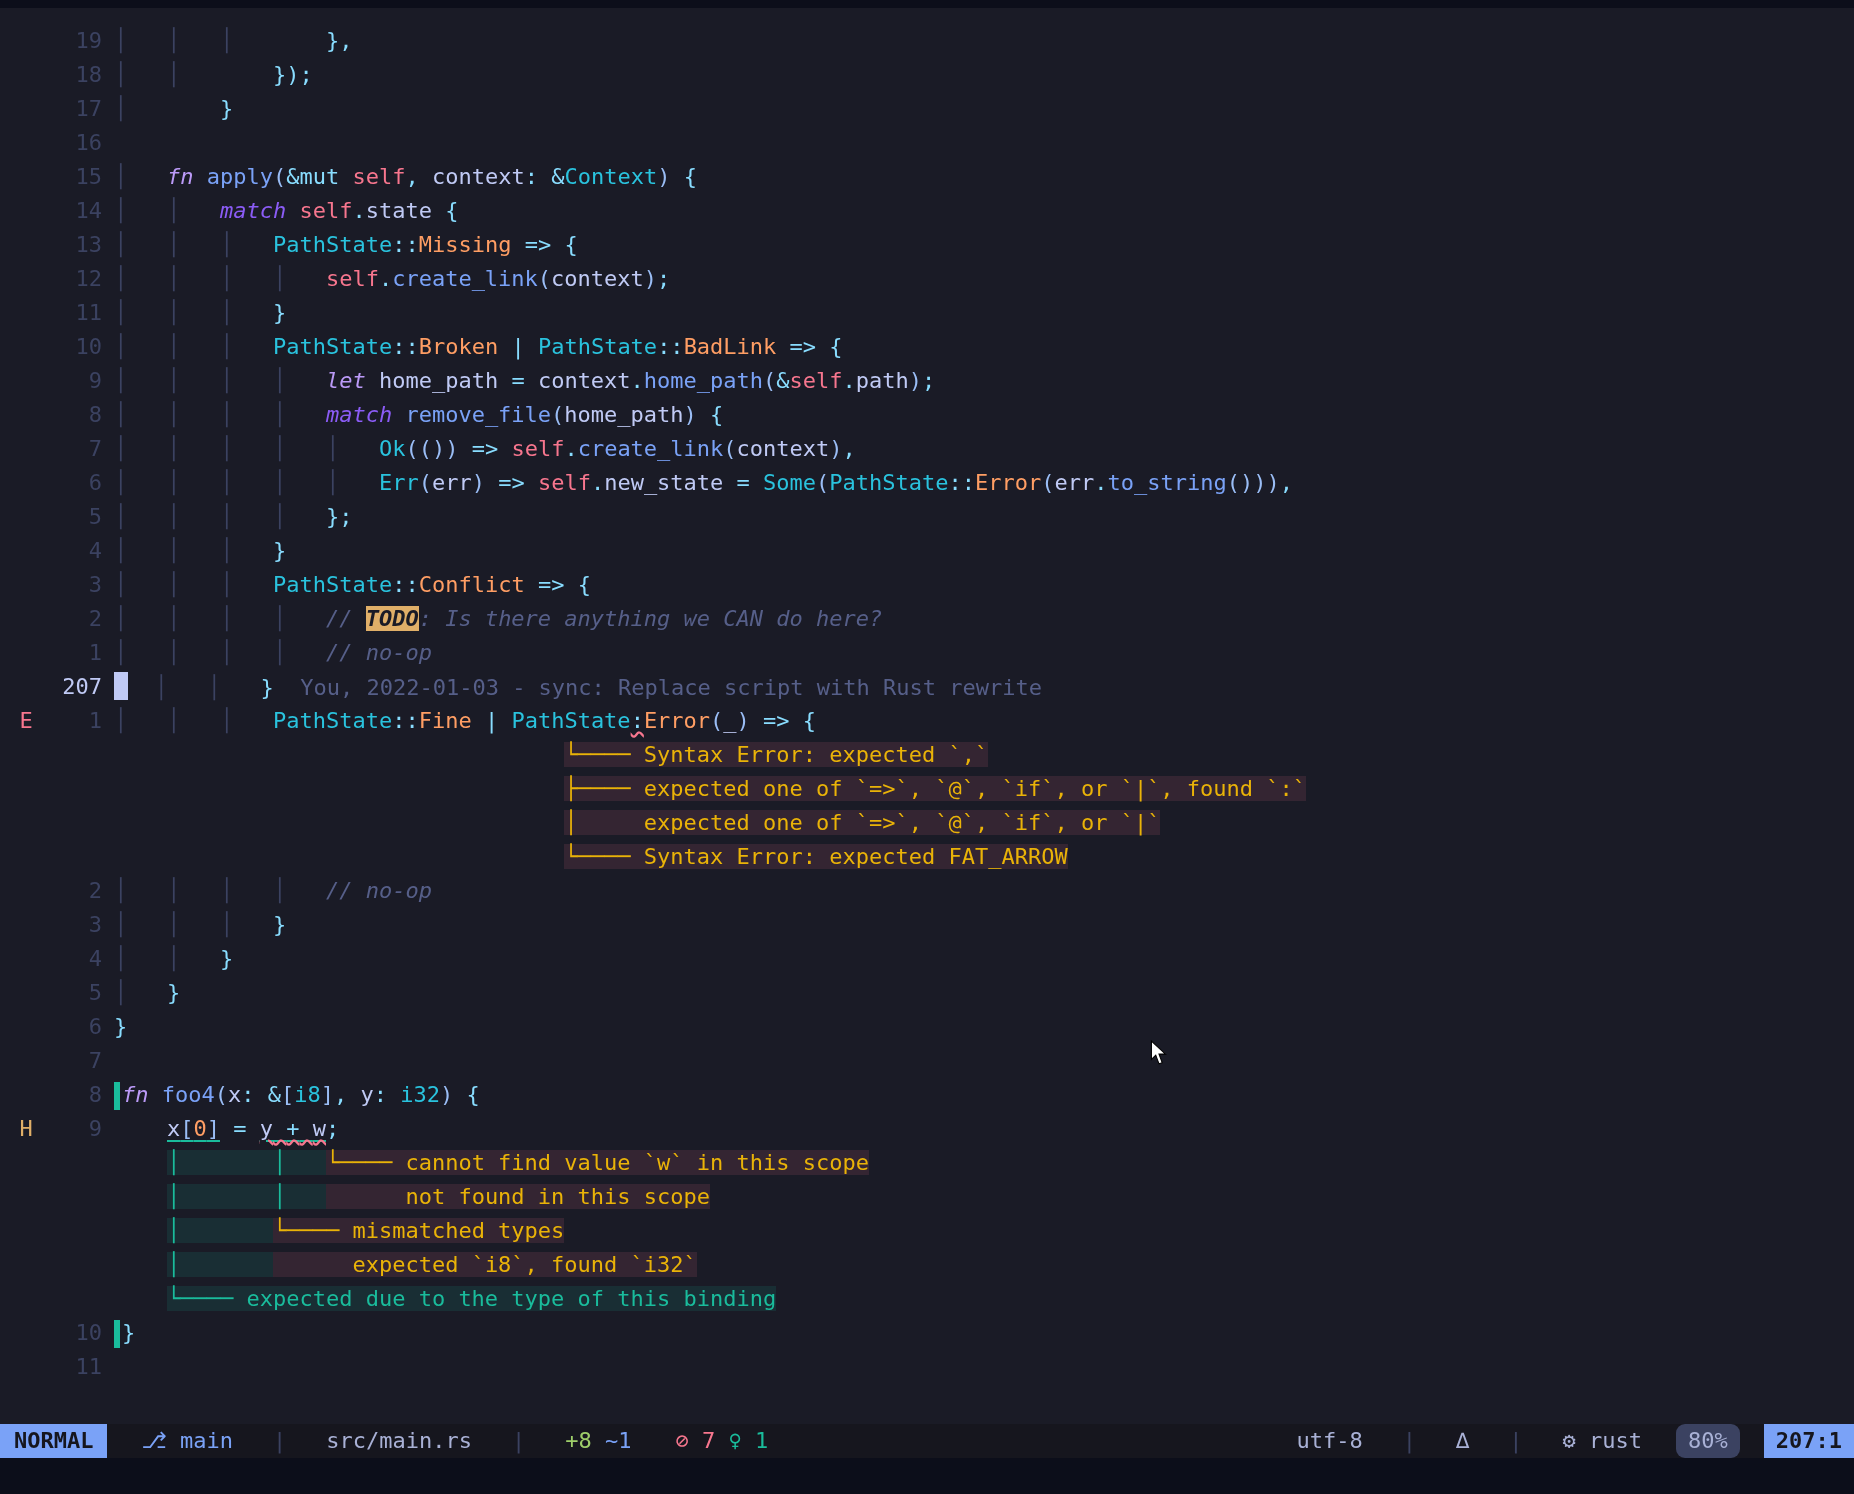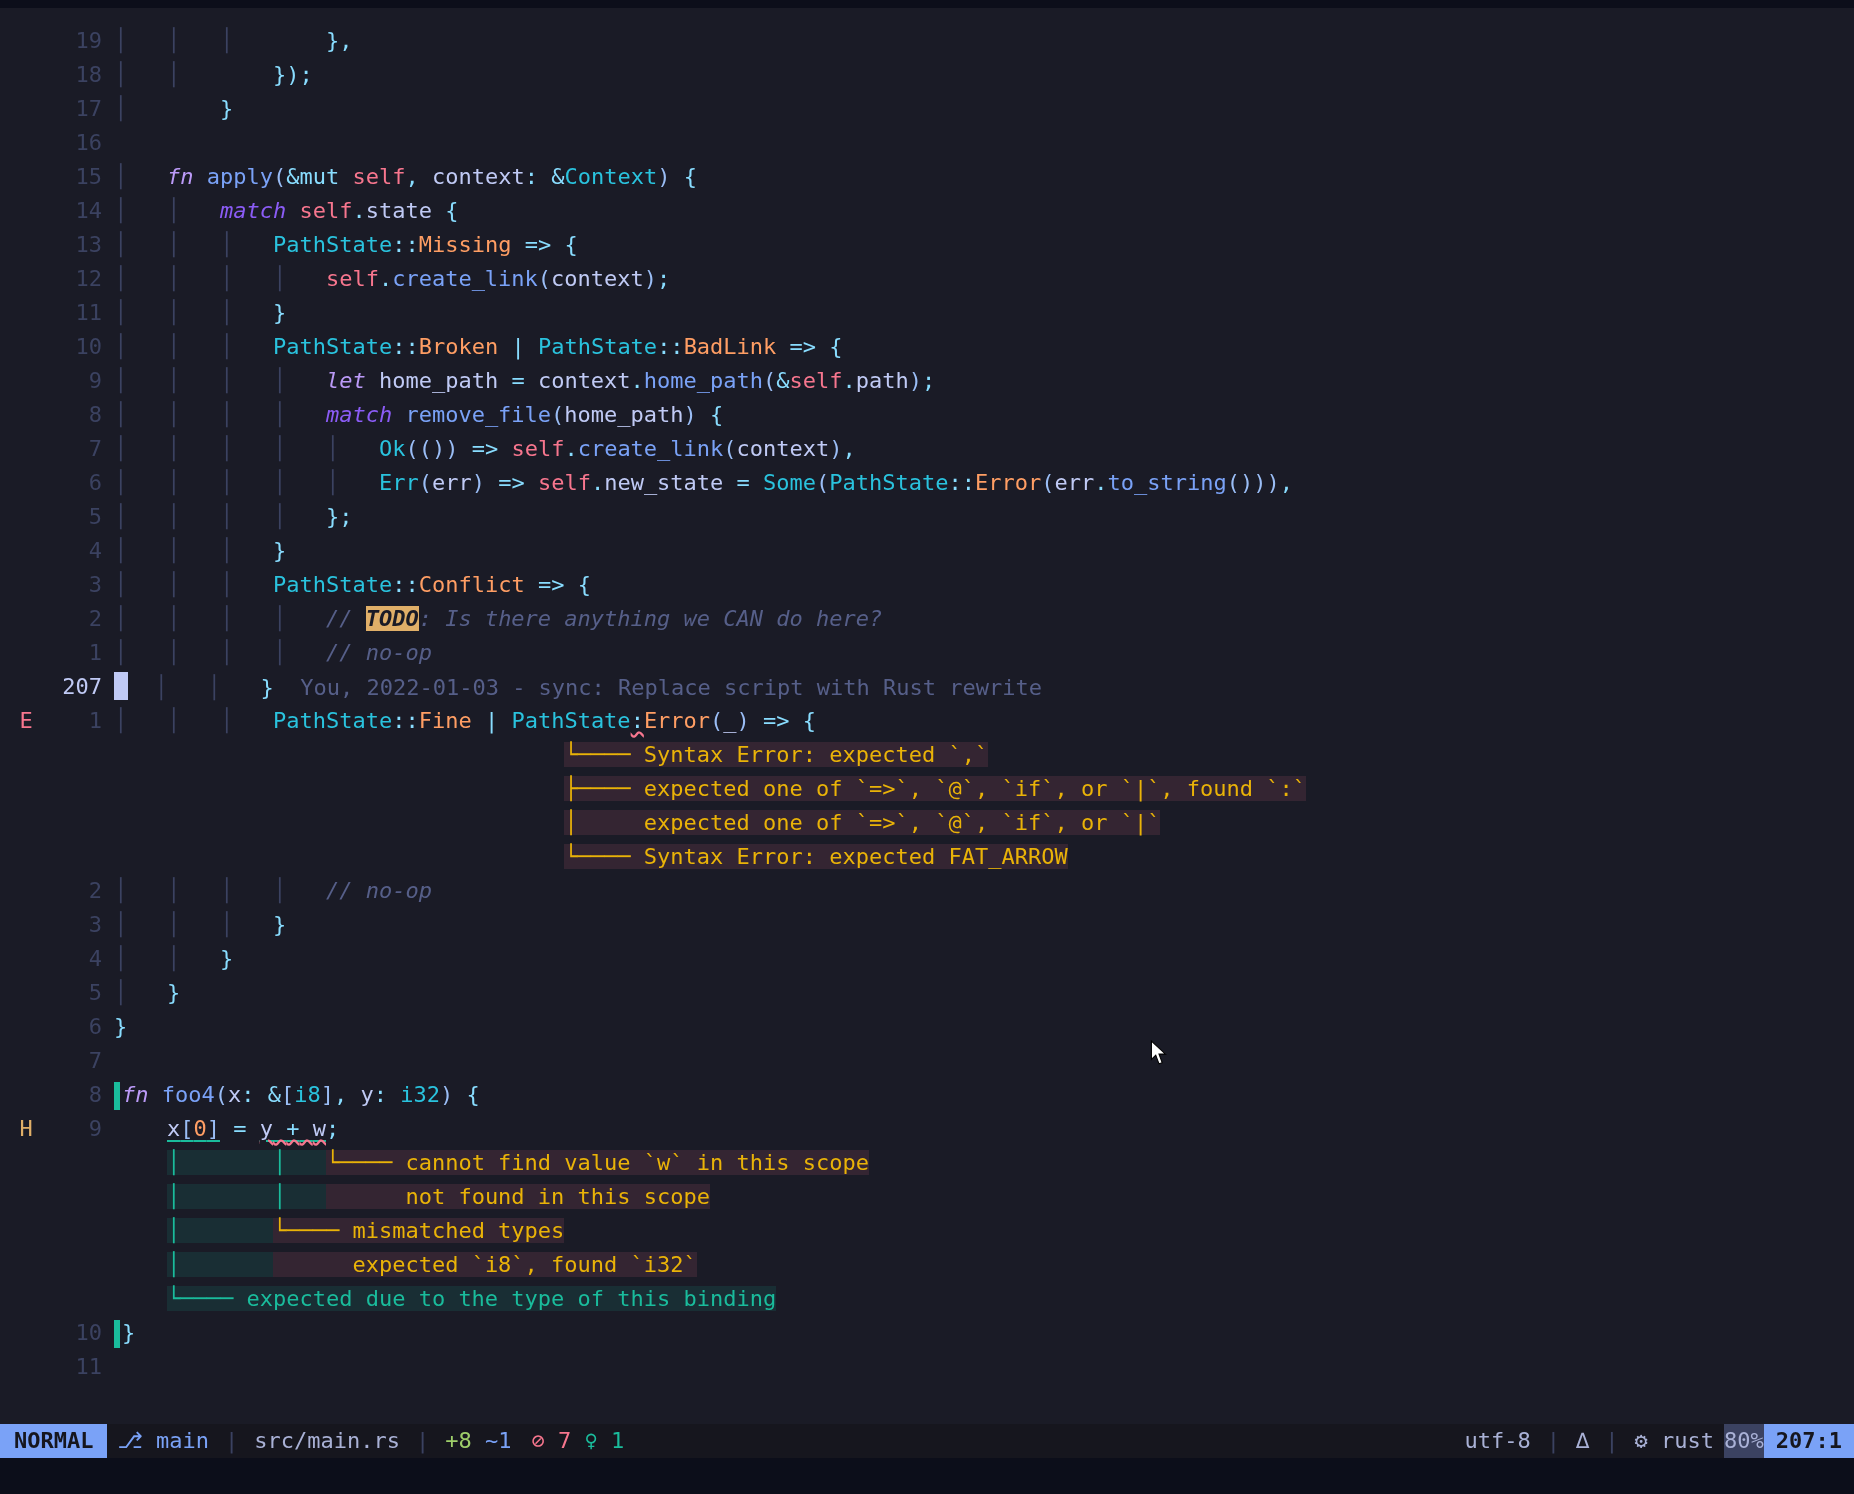--- a/index.html
+++ b/index.html
@@ -83,40 +83,41 @@
   vertical-align: middle;
   margin-right: 2px;
 }
 .statusline {
   height: 34px;
   background: #16161e;
   display: flex;
   align-items: center;
   font-size: 22px;
   color: #a9b1d6;
+  gap: 24px;
 }
 .sl-mode {
   background: #7aa2f7;
   color: #16161e;
   font-weight: bold;
   padding: 0 14px;
   height: 100%;
   display: flex;
   align-items: center;
 }
 .sl-seg { padding: 0 10px; display:flex; align-items:center; height:100%; }
 .sl-branch { color: #7aa2f7; }
 .sl-file { color: #a9b1d6; }
 .sl-sep { color: #3b4261; padding: 0 6px; }
 .sl-add { color: #9ece6a; }
 .sl-chg { color: #7aa2f7; }
 .sl-diag-e { color: #f7768e; }
 .sl-diag-h { color: #1abc9c; }
 .sl-spacer { flex: 1; }
-.sl-pct { background: #3b4261; color: #a9b1d6; padding:0 0; height:100%; display:flex; align-items:center;}
+.sl-pct { background: #3b4261; color: #a9b1d6; padding:0 12px; height:100%; display:flex; align-items:center;border-radius:9px;}
 .sl-pos { background: #7aa2f7; color: #16161e; font-weight:bold; padding:0 12px; height:100%; display:flex; align-items:center;}
 .bottom-pad { height: 36px; background: #0c0e1a; }
 .tabline { height: 8px; background: #0c0e1a; }
 .mouse-cursor {
   position: absolute;
   left: 1150px;
   top: 1040px;
   width: 18px;
   height: 26px;
   pointer-events: none;

